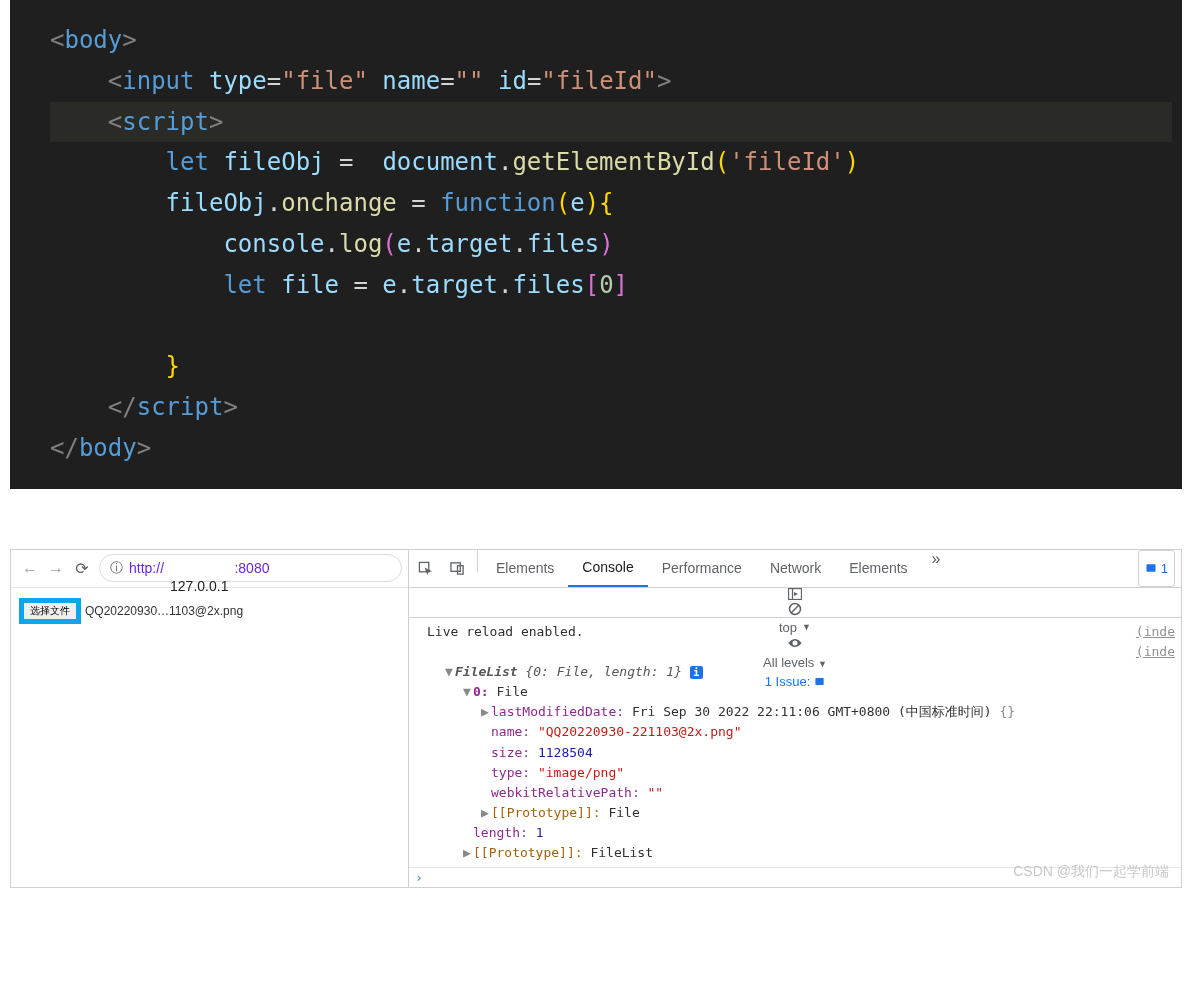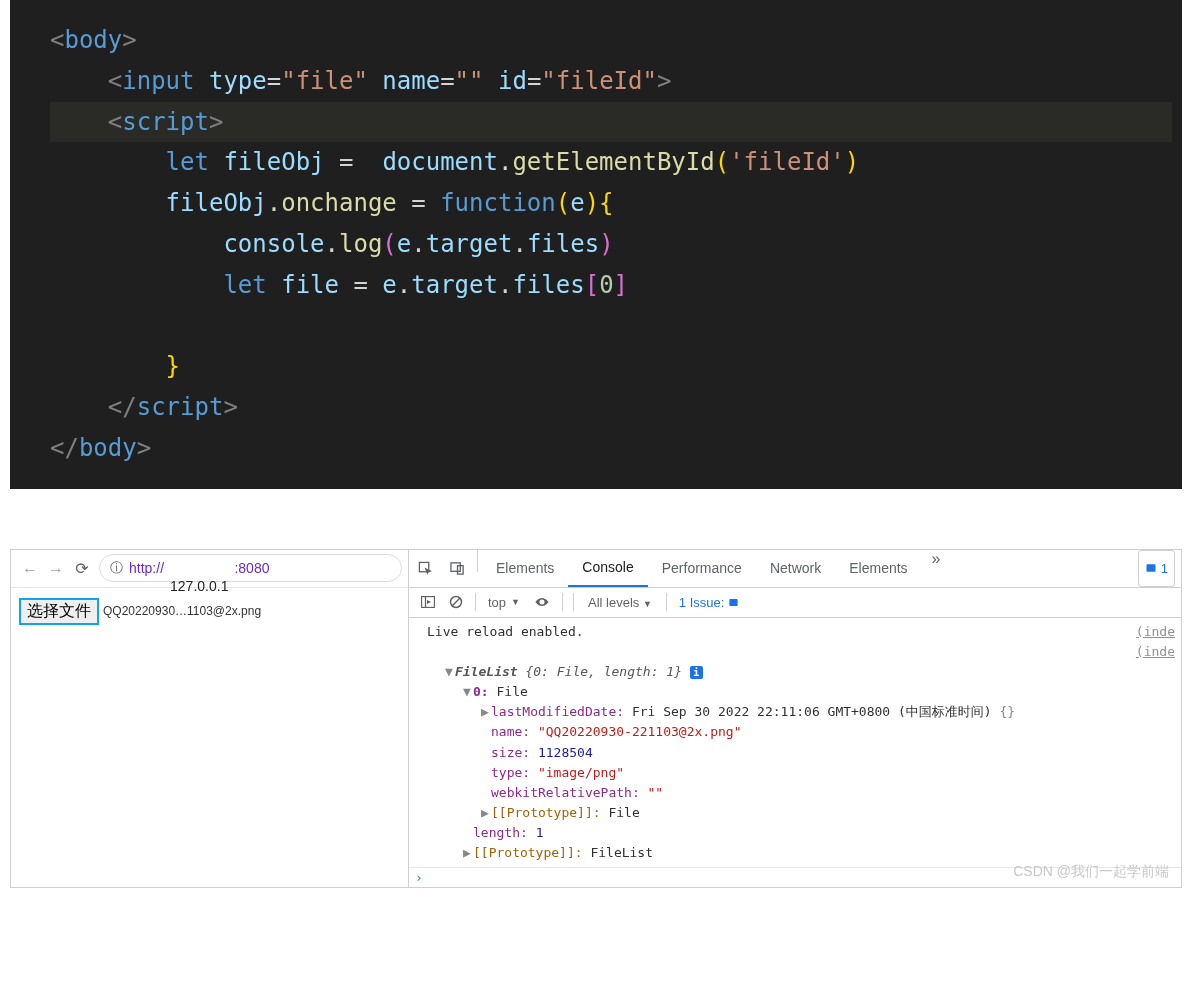--- a/index.html
+++ b/index.html
@@ -73,24 +73,24 @@
   margin-left: 4px;
   color: #202124;
   font-size: 14px;
   gap: 6px;
 }
 .addr-box .host { color: #202124; margin-top: 35px; }
 .addr-box .path { color: #6d28d9; }
 .page-body { padding: 10px 8px; }
 .file-wrap { display: flex; align-items: center; gap: 4px; font-size: 12px; }
 .file-btn {
-  border: 2px solid #0ea5e9;
+  border: 5px solid #0ea5e9;
   background: #efefef;
   padding: 1px 6px;
-  font-size: 16px;
+  font-size: 10px;
   font-family: inherit;
 }
 .file-name { font-size: 12px; }
 
 .dev-col { flex: 1; display: flex; flex-direction: column; min-width: 0; }
 .dev-tabs {
   display: flex;
   border-bottom: 1px solid #d0d0d0;
   height: 38px;
   color: #5f6368;
@@ -114,20 +114,21 @@
 .issues-badge svg { fill:#1a73e8; }
 
 .console-toolbar {
   display:flex; align-items:center;
   border-bottom: 1px solid #d0d0d0;
   height: 30px;
   color:#5f6368;
   font-size: 13px;
   padding: 0 6px;
   gap: 2px;
+  flex-direction: column;
 }
 .tb-item { padding: 0 6px; display:flex; align-items:center; height:100%; gap:3px;}
 .tb-sep { width:1px; height:18px; background:#d0d0d0; margin: 0 4px; }
 .filter-input {
   flex: 1;
   border: 1px solid #d0d0d0;
   height: 20px;
   padding: 0 6px;
   border-radius: 3px;
   color:#888;

